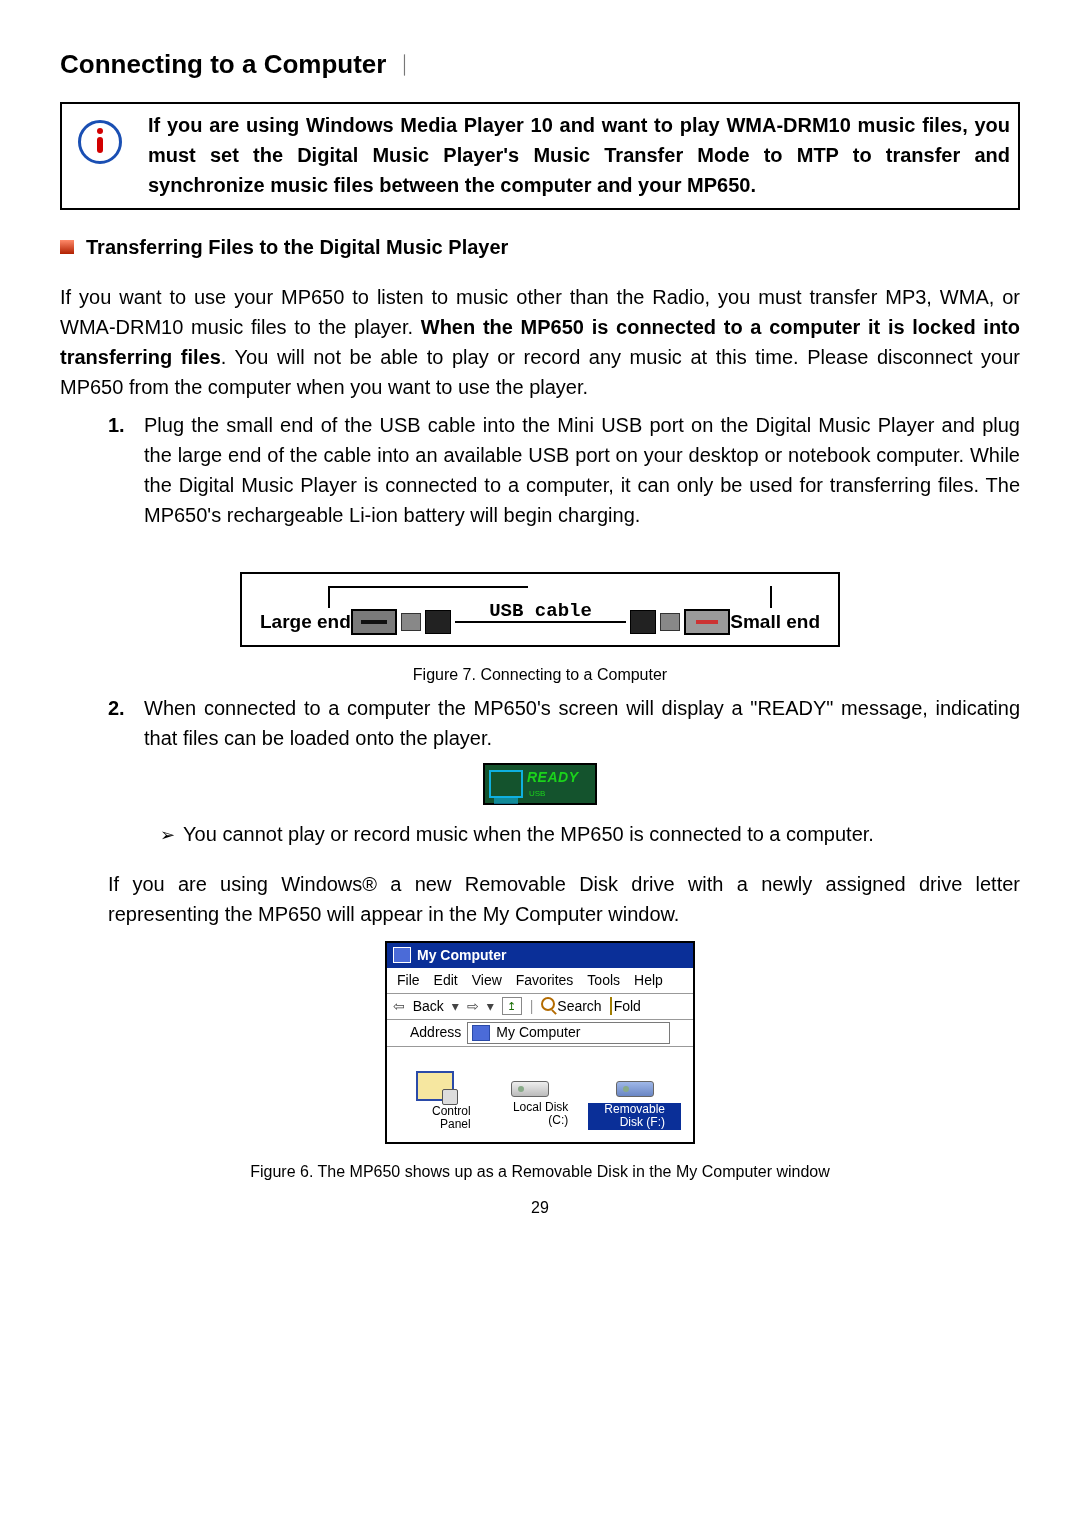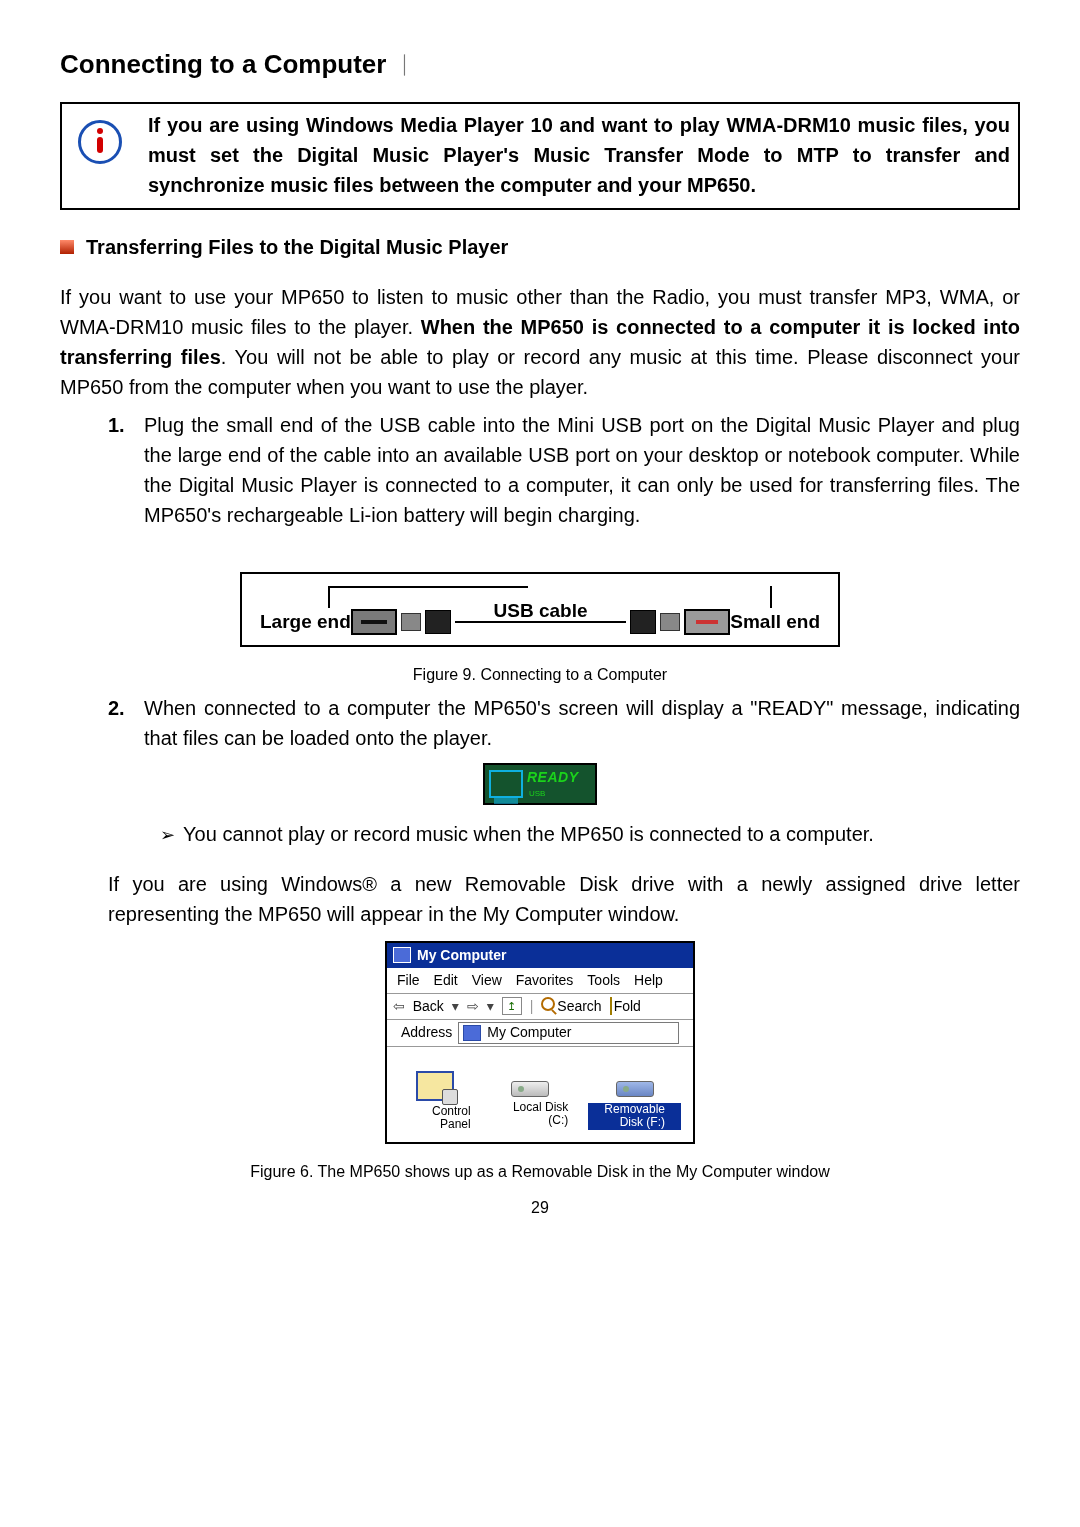--- a/index.html
+++ b/index.html
@@ -233,20 +233,21 @@
     border: 2px solid #000;
     background: #9a9a9a;
     display: inline-flex; align-items: center; justify-content: center;
   }
   .port-small::before {
     content: ""; width: 22px; height: 4px; background: #c33;
   }
   .cable-wire {
     flex: 1; display: flex; align-items: center; gap: 4px;
     margin: 0 4px;
+    font-family: Liberation Mono, monospace;
   }
   .jack {
     width: 18px; height: 16px; background: #888; border: 1px solid #333;
   }
   .plug {
     width: 24px; height: 22px; background: #222;
     border: 1px solid #000;
   }
   .wire-line {
     flex: 1; height: 2px; background: #000;
@@ -353,21 +354,21 @@
   .mc-search-ico::after {
     content: ""; position: absolute; right: -4px; bottom: -4px;
     width: 6px; height: 2px; background: #b36b00; transform: rotate(45deg);
   }
   .mc-fold-ico {
     width: 16px; height: 12px; background: #f4d06a; border: 1px solid #a07c00;
     position: relative; margin-right: 2px;
   }
   .mc-addr {
     display: flex; align-items: center;
-    padding: 2px 14px;
+    padding: 2px 23px;
     border-bottom: 1px solid #999;
   }
   .mc-addr-field {
     flex: 1; display: flex; align-items: center;
     border: 1px solid #7a7a7a;
     padding: 1px 4px; margin-left: 6px;
     height: 18px;
   }
   .mc-body {
     display: flex;
@@ -455,21 +456,21 @@
           <span class="wire-line">
             <span class="usb-cable-label">USB cable</span>
           </span>
           <span class="plug"></span>
           <span class="jack"></span>
         </div>
         <div class="port-small"></div>
         <span class="end-label">Small end</span>
       </div>
     </div>
-    <div class="caption">Figure 9. Connecting to a Computer</div>
+    <div class="caption">Figure 7. Connecting to a Computer</div>
   </div>
 
   <ol class="steps">
     <li>
       <span class="num">2.</span>
       <span>When connected to a computer the MP650's screen will display a "READY" message, indicating that files can be loaded onto the player.</span>
     </li>
   </ol>
 
   <div class="ready-box">

